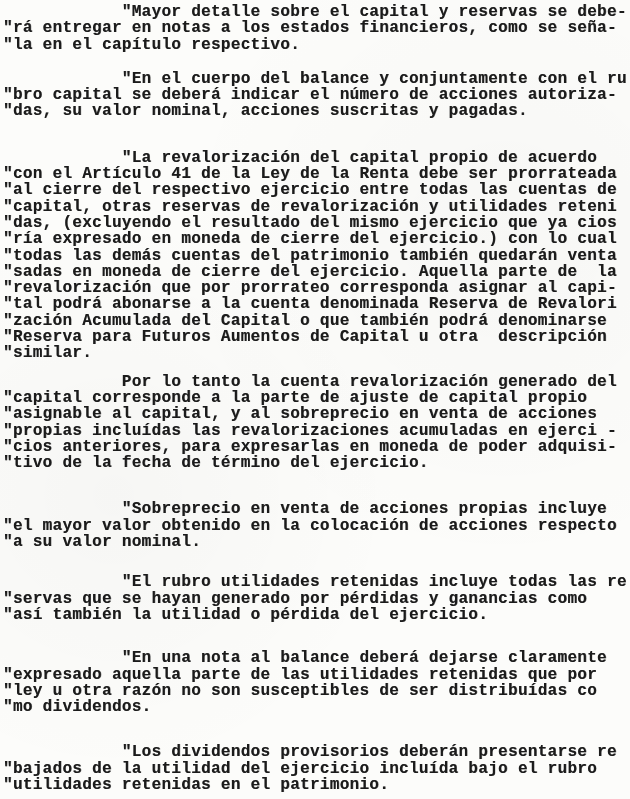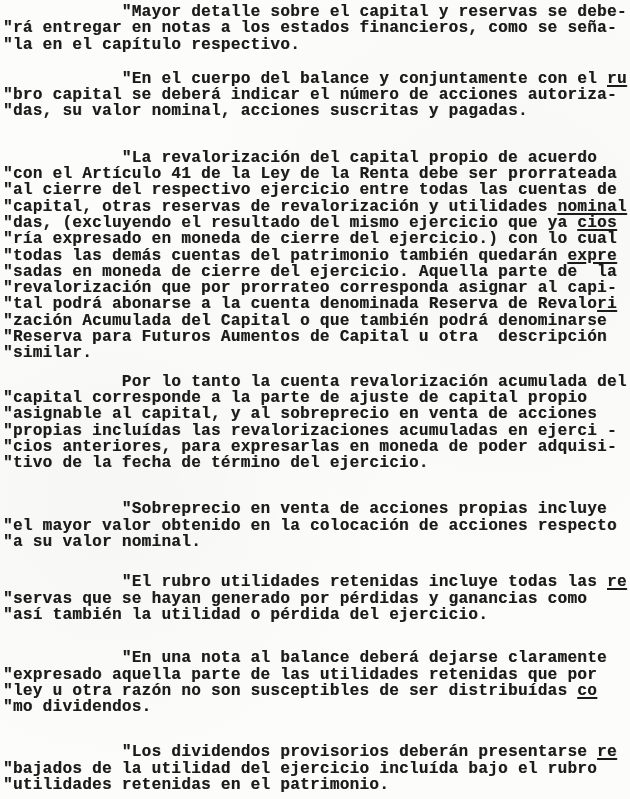--- a/index.html
+++ b/index.html
@@ -41,21 +41,20 @@
   .para:nth-child(4) { margin-bottom: 30px; }
   .para:nth-child(5) { margin-bottom: 24px; }
   .para:nth-child(6) { margin-bottom: 27px; }
   .para:nth-child(7) { margin-bottom: 29px; }
   .para:nth-child(8) { margin-bottom: 0; }
   .line {
     display: block;
     white-space: pre;
   }
   .u {
-    text-decoration: underline;
     text-decoration-thickness: 1.5px;
     text-underline-offset: 2px;
   }
 </style>
 </head>
 <body>
 
 <main class="page">
   <article class="doc" id="doc">
       <p class="para">
@@ -65,33 +64,33 @@
       </p>
       <p class="para">
         <span class="line">            "En el cuerpo del balance y conjuntamente con el <span class="u">ru</span></span>
         <span class="line">"bro capital se deberá indicar el número de acciones autoriza-</span>
         <span class="line">"das, su valor nominal, acciones suscritas y pagadas.</span>
       </p>
       <p class="para">
         <span class="line">            "La revalorización del capital propio de acuerdo</span>
         <span class="line">"con el Artículo 41 de la Ley de la Renta debe ser prorrateada</span>
         <span class="line">"al cierre del respectivo ejercicio entre todas las cuentas de</span>
-        <span class="line">"capital, otras reservas de revalorización y utilidades <span class="u">nominal</span></span>
+        <span class="line">"capital, otras reservas de revalorización y utilidades <span class="u">reteni</span></span>
         <span class="line">"das, (excluyendo el resultado del mismo ejercicio que ya <span class="u">cios</span></span>
         <span class="line">"ría expresado en moneda de cierre del ejercicio.) con lo cual</span>
-        <span class="line">"todas las demás cuentas del patrimonio también quedarán <span class="u">expre</span></span>
+        <span class="line">"todas las demás cuentas del patrimonio también quedarán <span class="u">venta</span></span>
         <span class="line">"sadas en moneda de cierre del ejercicio. Aquella parte de  la</span>
         <span class="line">"revalorización que por prorrateo corresponda asignar al capi-</span>
         <span class="line">"tal podrá abonarse a la cuenta denominada Reserva de Revalo<span class="u">ri</span></span>
         <span class="line">"zación Acumulada del Capital o que también podrá denominarse</span>
         <span class="line">"Reserva para Futuros Aumentos de Capital u otra  descripción</span>
         <span class="line">"similar.</span>
       </p>
       <p class="para">
-        <span class="line">            Por lo tanto la cuenta revalorización acumulada del</span>
+        <span class="line">            Por lo tanto la cuenta revalorización generado del</span>
         <span class="line">"capital corresponde a la parte de ajuste de capital propio</span>
         <span class="line">"asignable al capital, y al sobreprecio en venta de acciones</span>
         <span class="line">"propias incluídas las revalorizaciones acumuladas en ejerci -</span>
         <span class="line">"cios anteriores, para expresarlas en moneda de poder adquisi-</span>
         <span class="line">"tivo de la fecha de término del ejercicio.</span>
       </p>
       <p class="para">
         <span class="line">            "Sobreprecio en venta de acciones propias incluye</span>
         <span class="line">"el mayor valor obtenido en la colocación de acciones respecto</span>
         <span class="line">"a su valor nominal.</span>

